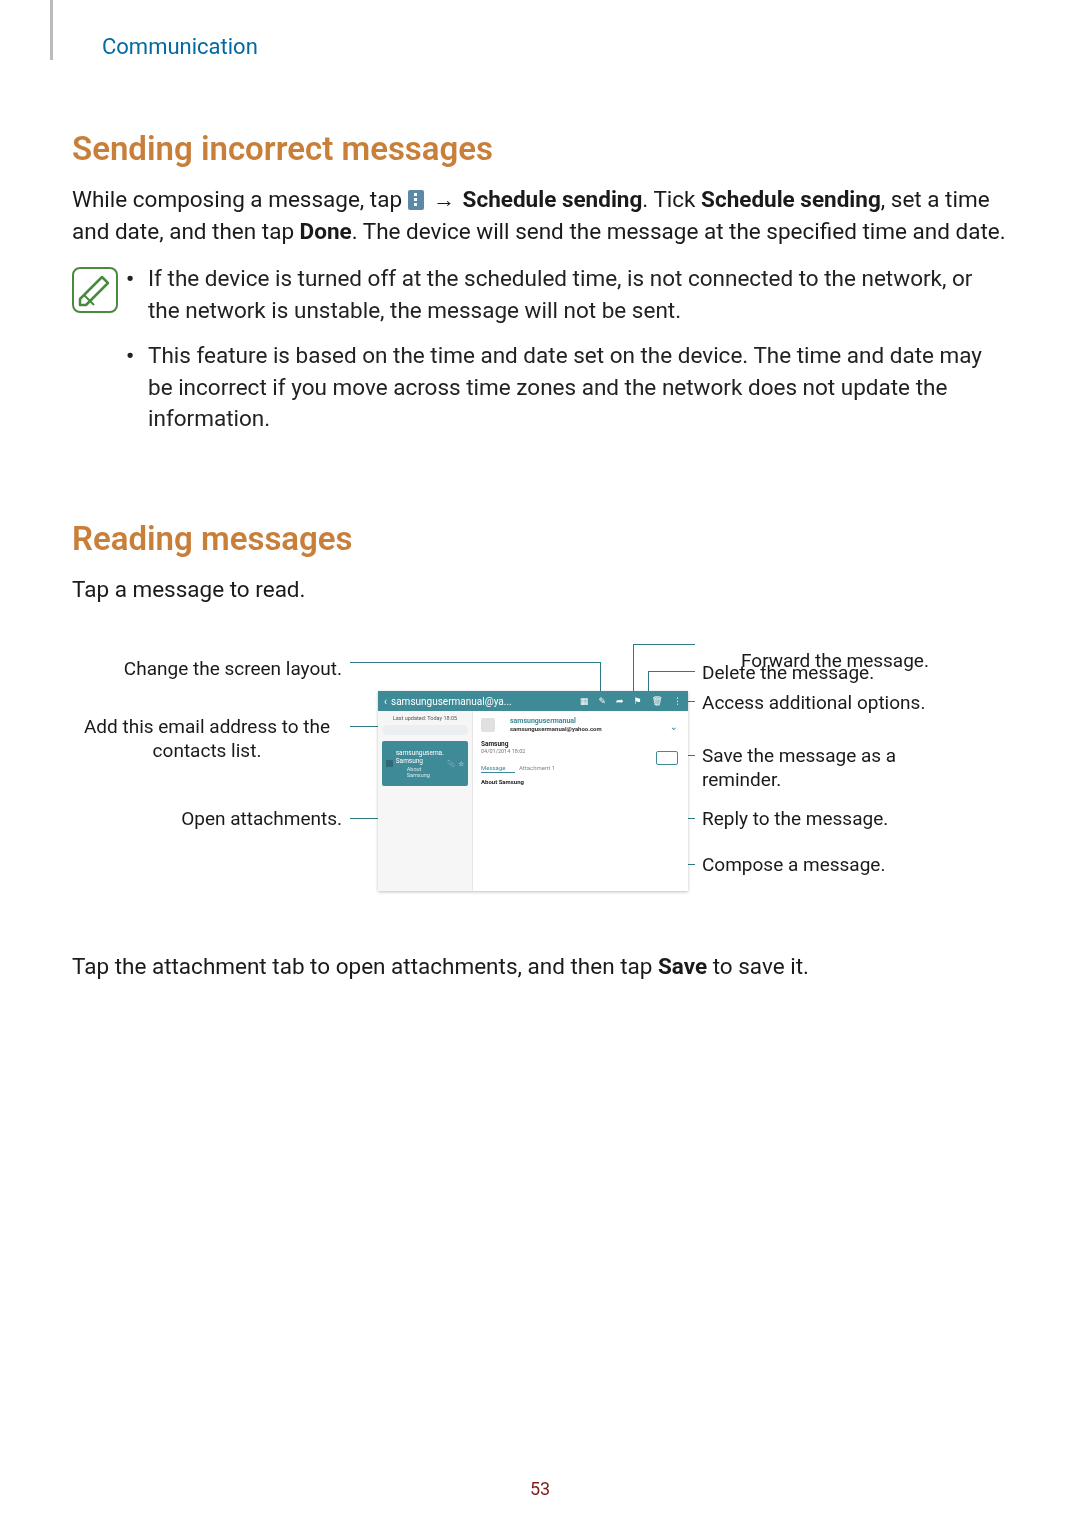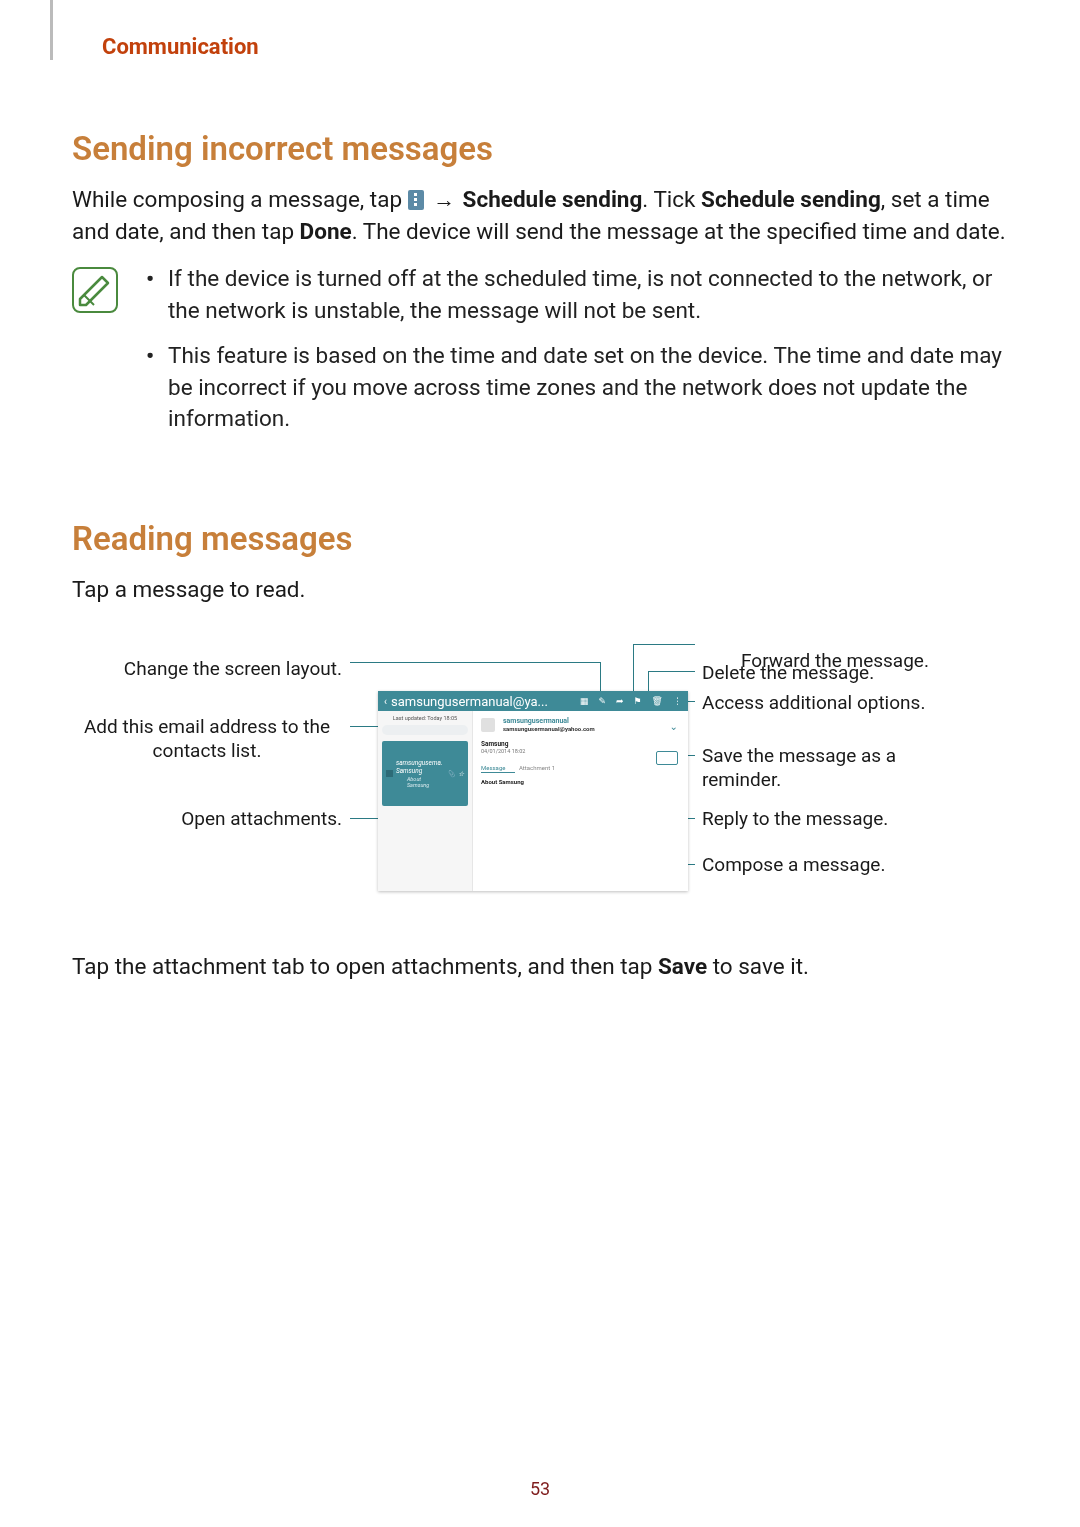--- a/index.html
+++ b/index.html
@@ -20,23 +20,23 @@
   .rule {
     position: absolute;
     left: 50px;
     top: 0;
     width: 3px;
     height: 60px;
     background: #bbb;
   }
   .breadcrumb {
     font-size: 22px;
-    color: #c2410c;
+    color: #0369a1;
     margin: 4px 0 70px 30px;
-    font-weight: 700;
+    font-weight: 400;
   }
   h2.section {
     color: #c77f3a;
     font-size: 33px;
     font-weight: 600;
     margin: 0 0 16px 0;
   }
   p.body, .body {
     font-size: 22.5px;
     line-height: 1.4;
@@ -80,21 +80,21 @@
     right: 3px; top: 4px;
     border: 3px solid transparent;
     border-top-color: #fff;
   }
   .arrow-glyph {
     font-size: 22px;
     margin: 0 2px 0 4px;
   }
   .note-block {
     display: flex;
-    gap: 26px;
+    gap: 6px;
     margin: 10px 0 40px 0;
   }
   .note-icon-wrap {
     flex: 0 0 48px;
     padding-top: 4px;
   }
   .note-icon {
     width: 42px;
     height: 42px;
     border: 2px solid #4a8a3e;
@@ -160,21 +160,21 @@
     height: 20px;
     background: #3e8a97;
     color: #fff;
     display: flex;
     align-items: center;
     padding: 0 6px;
     gap: 4px;
     position: relative;
   }
   .shot-header .chev { font-size: 10px; }
-  .shot-header .addr { font-size: 13px; }
+  .shot-header .addr { font-size: 10px; }
   .shot-header .icons {
     position: absolute;
     right: 6px;
     top: 0;
     height: 100%;
     display: flex;
     align-items: center;
     gap: 10px;
     font-size: 9px;
   }
@@ -194,42 +194,41 @@
   }
   .shot-side .chip {
     background: #eceff1;
     border-radius: 5px;
     height: 10px;
     margin-bottom: 6px;
   }
   .shot-side .itm {
     background: #3e8a97;
     color: #fff;
-    padding: 18px 4px;
+    padding: 8px 4px;
     font-size: 6.5px;
     display: flex;
     align-items: center;
     gap: 3px;
     border-radius: 2px;
-    font-style: italic;
   }
   .shot-side .itm .sq {
     width: 7px; height: 7px; background: #2d6b77;
   }
   .shot-side .itm .ic {
     margin-left: auto;
     display: flex; gap: 3px;
   }
   .shot-side .sub {
     font-size: 5.5px;
     color: #d6e8ec;
     padding: 1px 0 0 11px;
   }
   .shot-main { flex: 1; padding: 6px 8px; position: relative; }
-  .shot-main .from { display: flex; align-items: center; gap: 8px; }
+  .shot-main .from { display: flex; align-items: center; gap: 15px; }
   .shot-main .avatar { width: 14px; height: 14px; background: #e0e0e0; border-radius: 2px; }
   .shot-main .name { font-weight: bold; font-size: 7px; color: #3e8a97; }
   .shot-main .email { font-size: 6px; font-weight: bold; color: #333; }
   .shot-main .expander { position: absolute; right: 10px; top: 10px; color: #3e8a97; font-size: 10px; }
   .shot-main .compose-btn { position: absolute; right: 10px; top: 40px; width: 20px; height: 12px; border: 1px solid #3e8a97; border-radius: 2px; }
   .shot-main .subj { font-size: 6.5px; font-weight: bold; margin-top: 8px; }
   .shot-main .date { font-size: 5.5px; color: #777; }
   .shot-main .tabs { margin-top: 10px; font-size: 6px; }
   .shot-main .tabs span { margin-right: 12px; color: #888; }
   .shot-main .tabs .msg { color: #3e8a97; }

